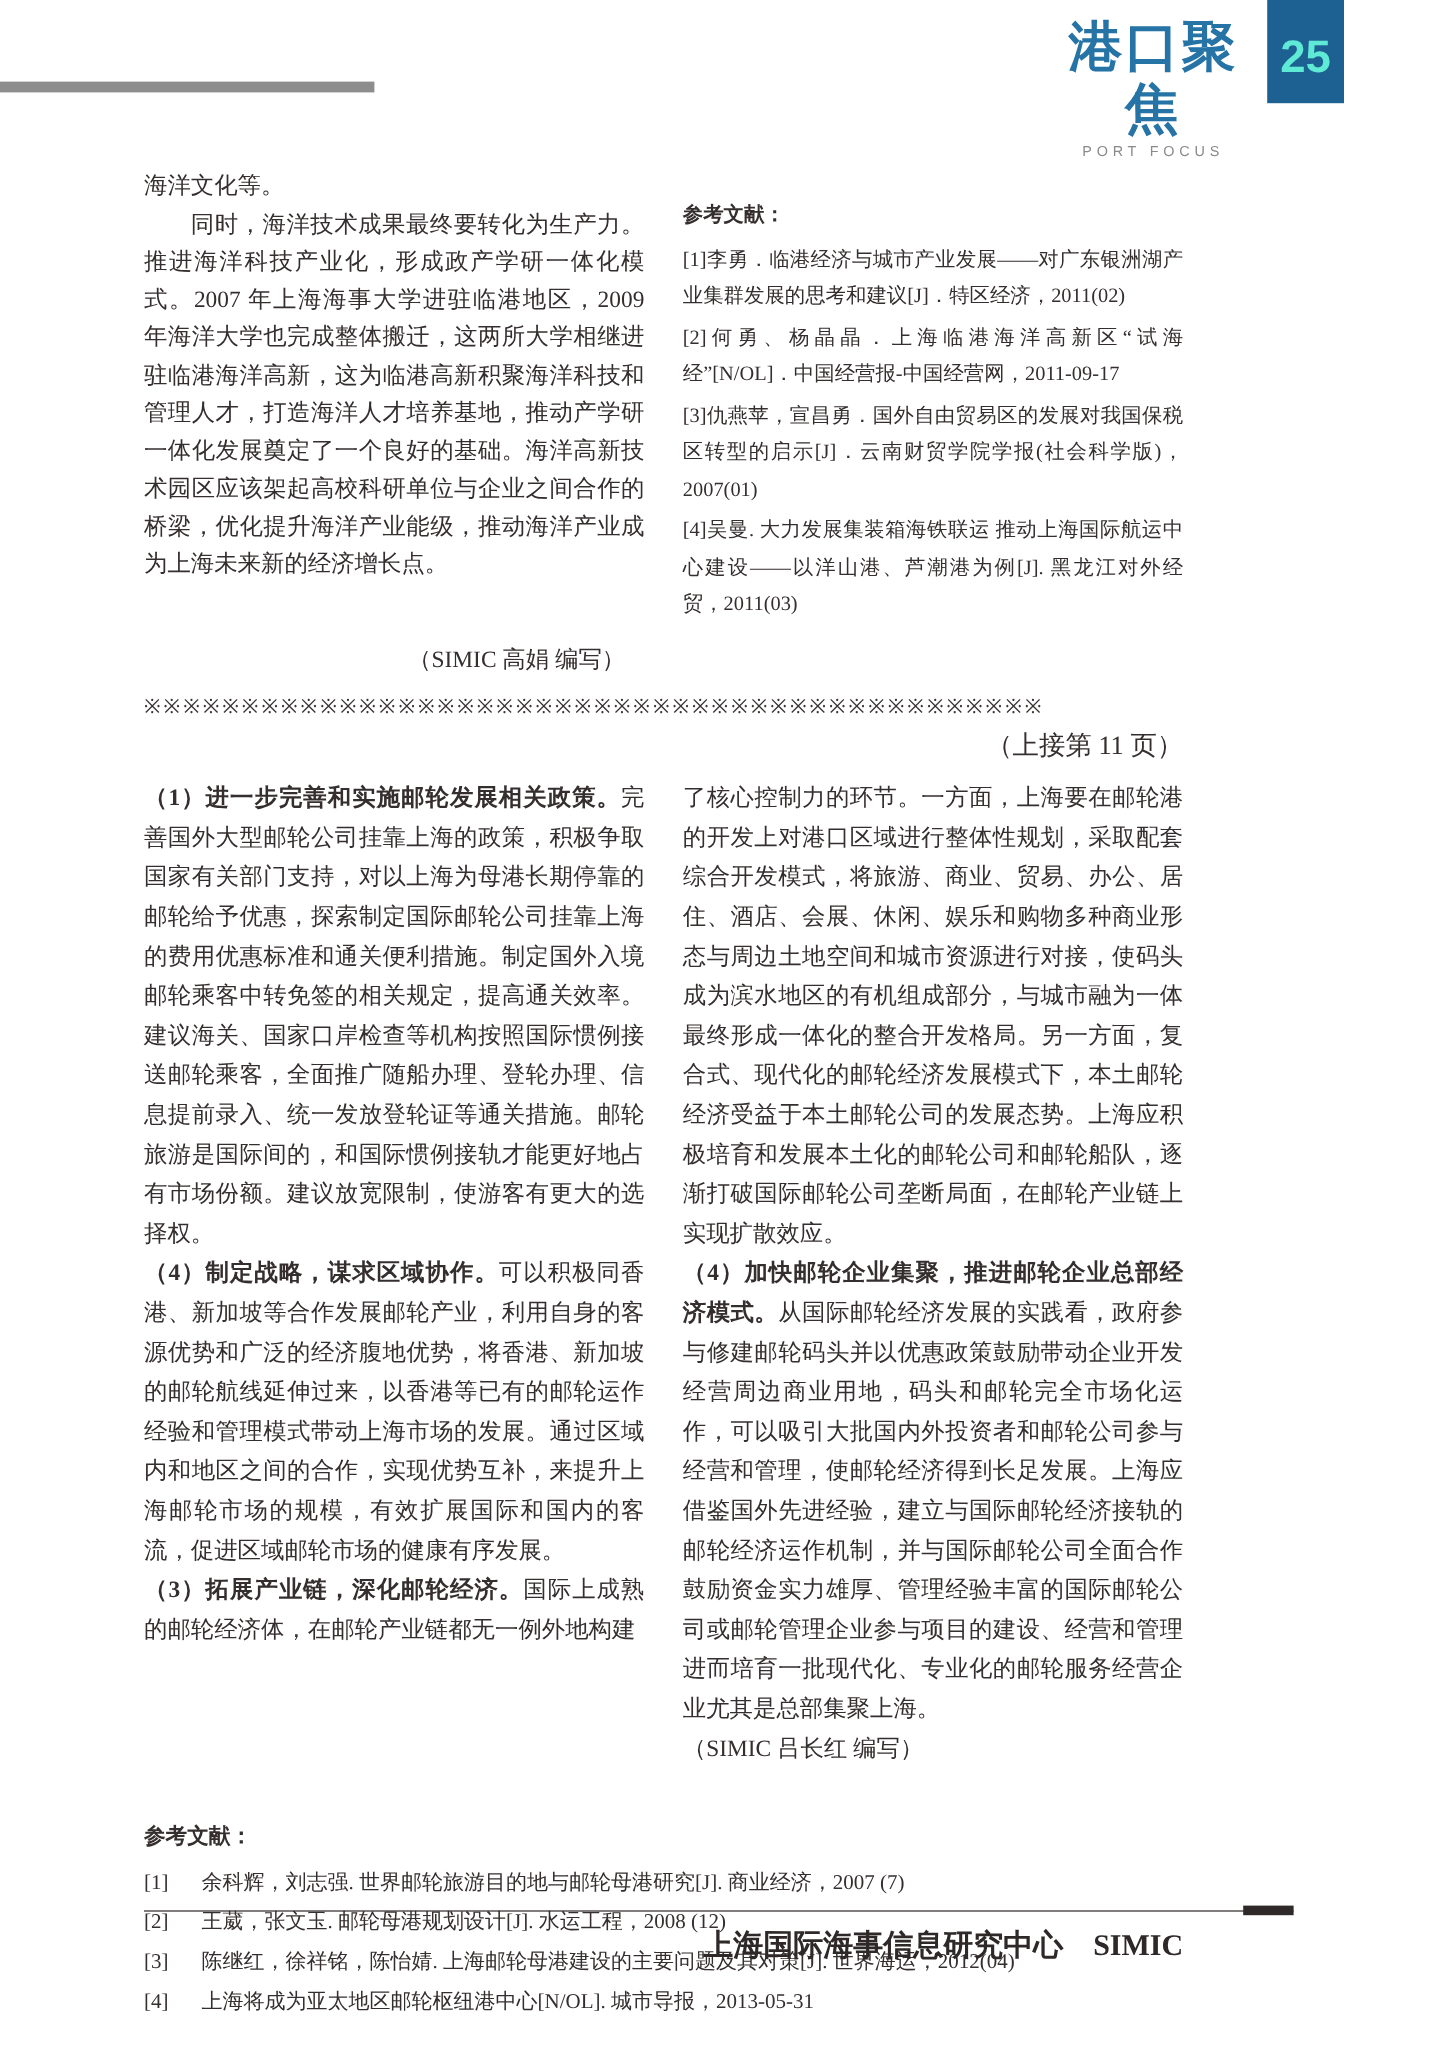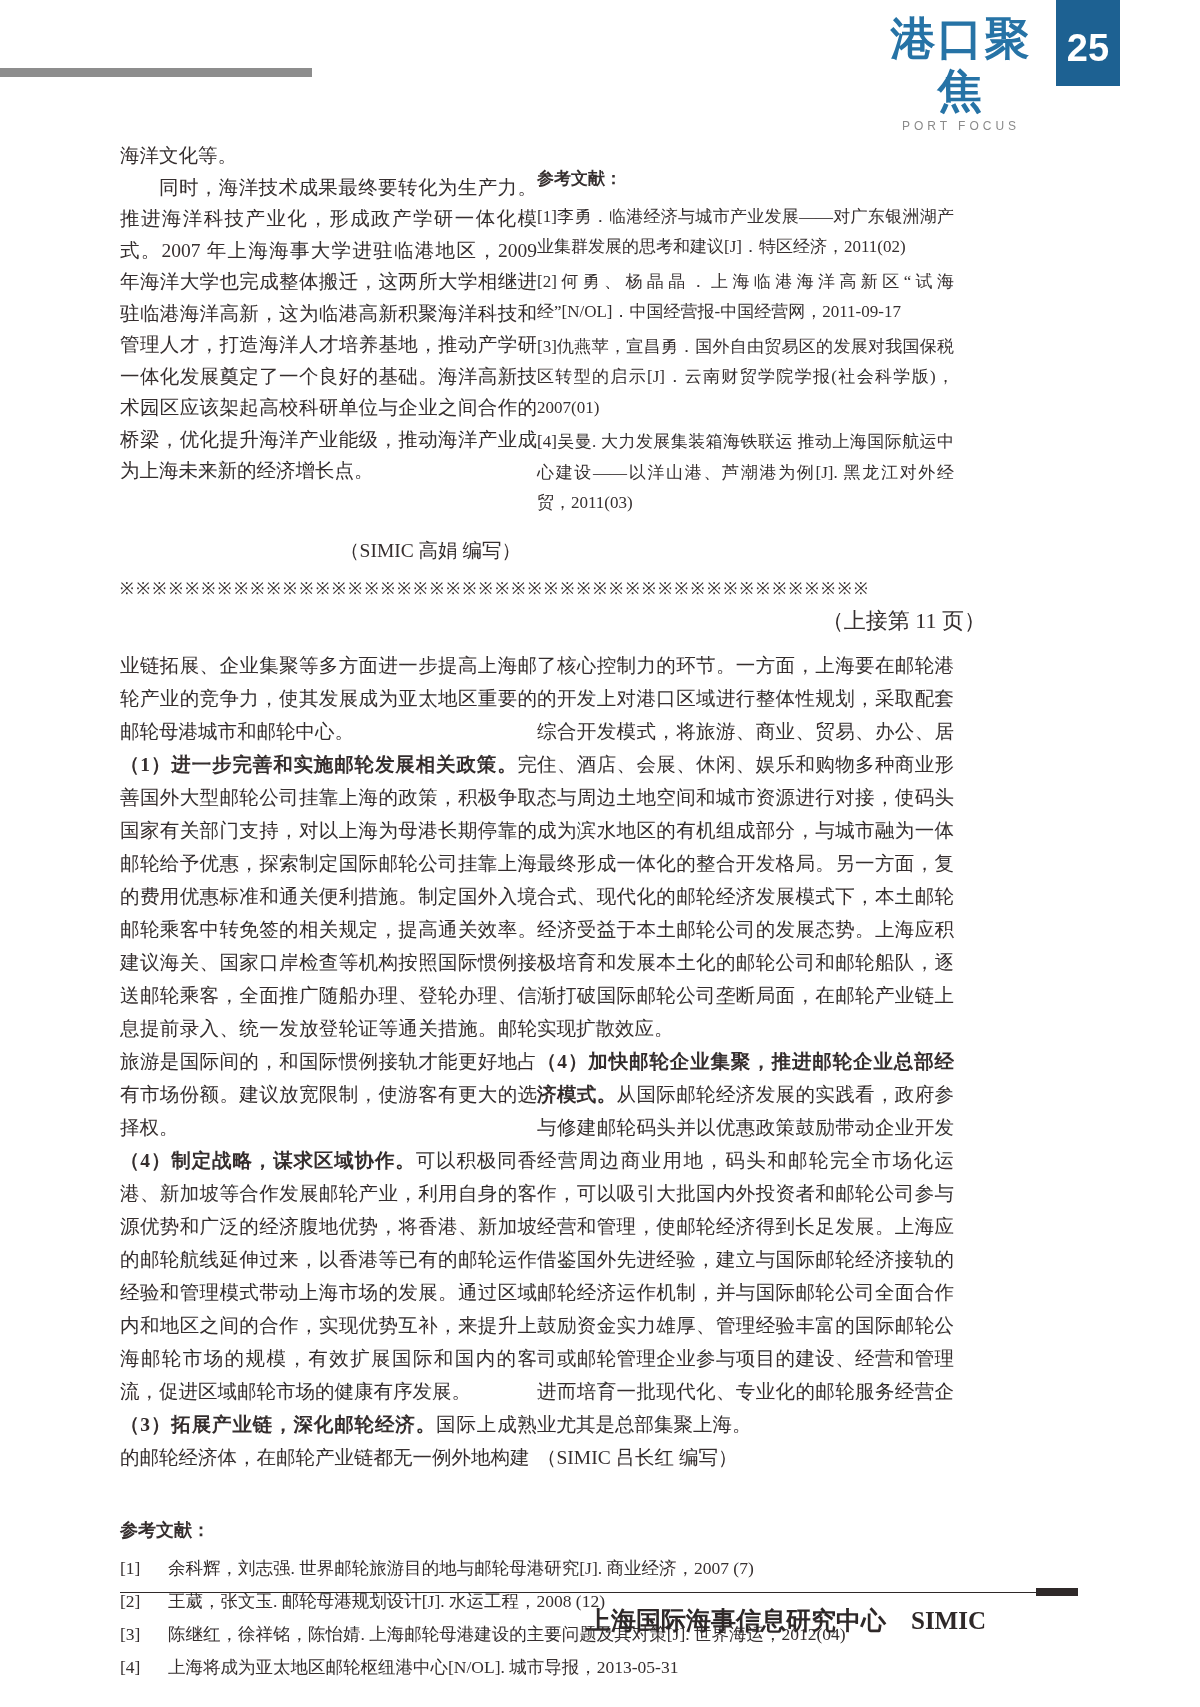--- a/index.html
+++ b/index.html
@@ -26,30 +26,30 @@
     font-size:45px; font-weight:bold; color:#2673a6;
     letter-spacing:2px; line-height:1.15;
   }
   .title-en {
     font-size:12px; color:#8a8a8a; letter-spacing:4px;
     font-family:"Liberation Sans",sans-serif; margin-top:1px;
   }
   .page-badge {
     position:absolute; top:0; left:1056px;
     width:64px; height:86px;
-    background:#1d6192; color:#ffffff;
+    background:#1d6192; color:#5eead4;
     font-family:"Liberation Sans",sans-serif;
     font-size:38px; font-weight:bold;
     display:flex; align-items:center; justify-content:center;
     padding-top:10px; box-sizing:border-box;
   }
 
   
   .content { position:absolute; left:120px; top:140px; width:866px; }
-  .columns { display:flex; }
+  .columns { display:flex; gap:32px; }
   .col { width:417px; box-sizing:border-box; }
   p { margin:0; }
 
   .top-left { font-size:19.5px; line-height:31.5px; text-align:justify; }
   .indent { text-indent:2em; }
   .byline { text-align:right; padding-right:16px;margin-top:48px; }
 
   .top-right { font-size:17px; line-height:30.5px; text-align:justify; padding-top:24px; }
   .refs-title {
     font-weight:bold; font-family:"Liberation Sans",sans-serif;
@@ -115,21 +115,20 @@
         <p class="ref">[3]仇燕苹，宣昌勇．国外自由贸易区的发展对我国保税区转型的启示[J]．云南财贸学院学报(社会科学版)，2007(01)</p>
         <p class="ref">[4]吴曼. 大力发展集装箱海铁联运 推动上海国际航运中心建设——以洋山港、芦潮港为例[J]. 黑龙江对外经贸，2011(03)</p>
       </div>
     </div>
 
     <div class="star-row">※※※※※※※※※※※※※※※※※※※※※※※※※※※※※※※※※※※※※※※※※※※※※※</div>
     <div class="continue-note">（上接第 11 页）</div>
 
     <div class="columns main-cols">
       <div class="col">
-        <p><span class="sec-head"></span><span>业链拓展、企业集聚等多方面进一步提高上海邮轮产业的竞争力，使其发展成为亚太地区重要的邮轮母港城市和邮轮中心。</span></p>
         <p><span class="sec-head">（1）进一步完善和实施邮轮发展相关政策。</span><span>完善国外大型邮轮公司挂靠上海的政策，积极争取国家有关部门支持，对以上海为母港长期停靠的邮轮给予优惠，探索制定国际邮轮公司挂靠上海的费用优惠标准和通关便利措施。制定国外入境邮轮乘客中转免签的相关规定，提高通关效率。建议海关、国家口岸检查等机构按照国际惯例接送邮轮乘客，全面推广随船办理、登轮办理、信息提前录入、统一发放登轮证等通关措施。邮轮旅游是国际间的，和国际惯例接轨才能更好地占有市场份额。建议放宽限制，使游客有更大的选择权。</span></p>
         <p><span class="sec-head">（4）制定战略，谋求区域协作。</span><span>可以积极同香港、新加坡等合作发展邮轮产业，利用自身的客源优势和广泛的经济腹地优势，将香港、新加坡的邮轮航线延伸过来，以香港等已有的邮轮运作经验和管理模式带动上海市场的发展。通过区域内和地区之间的合作，实现优势互补，来提升上海邮轮市场的规模，有效扩展国际和国内的客流，促进区域邮轮市场的健康有序发展。</span></p>
         <p><span class="sec-head">（3）拓展产业链，深化邮轮经济。</span><span>国际上成熟的邮轮经济体，在邮轮产业链都无一例外地构建</span></p>
       </div>
       <div class="col">
         <p><span class="sec-head"></span><span>了核心控制力的环节。一方面，上海要在邮轮港的开发上对港口区域进行整体性规划，采取配套综合开发模式，将旅游、商业、贸易、办公、居住、酒店、会展、休闲、娱乐和购物多种商业形态与周边土地空间和城市资源进行对接，使码头成为滨水地区的有机组成部分，与城市融为一体最终形成一体化的整合开发格局。另一方面，复合式、现代化的邮轮经济发展模式下，本土邮轮经济受益于本土邮轮公司的发展态势。上海应积极培育和发展本土化的邮轮公司和邮轮船队，逐渐打破国际邮轮公司垄断局面，在邮轮产业链上实现扩散效应。</span></p>
         <p><span class="sec-head">（4）加快邮轮企业集聚，推进邮轮企业总部经济模式。</span><span>从国际邮轮经济发展的实践看，政府参与修建邮轮码头并以优惠政策鼓励带动企业开发经营周边商业用地，码头和邮轮完全市场化运作，可以吸引大批国内外投资者和邮轮公司参与经营和管理，使邮轮经济得到长足发展。上海应借鉴国外先进经验，建立与国际邮轮经济接轨的邮轮经济运作机制，并与国际邮轮公司全面合作鼓励资金实力雄厚、管理经验丰富的国际邮轮公司或邮轮管理企业参与项目的建设、经营和管理进而培育一批现代化、专业化的邮轮服务经营企业尤其是总部集聚上海。</span></p>
         <p class="main-byline">（SIMIC 吕长红 编写）</p>
       </div>
     </div>

